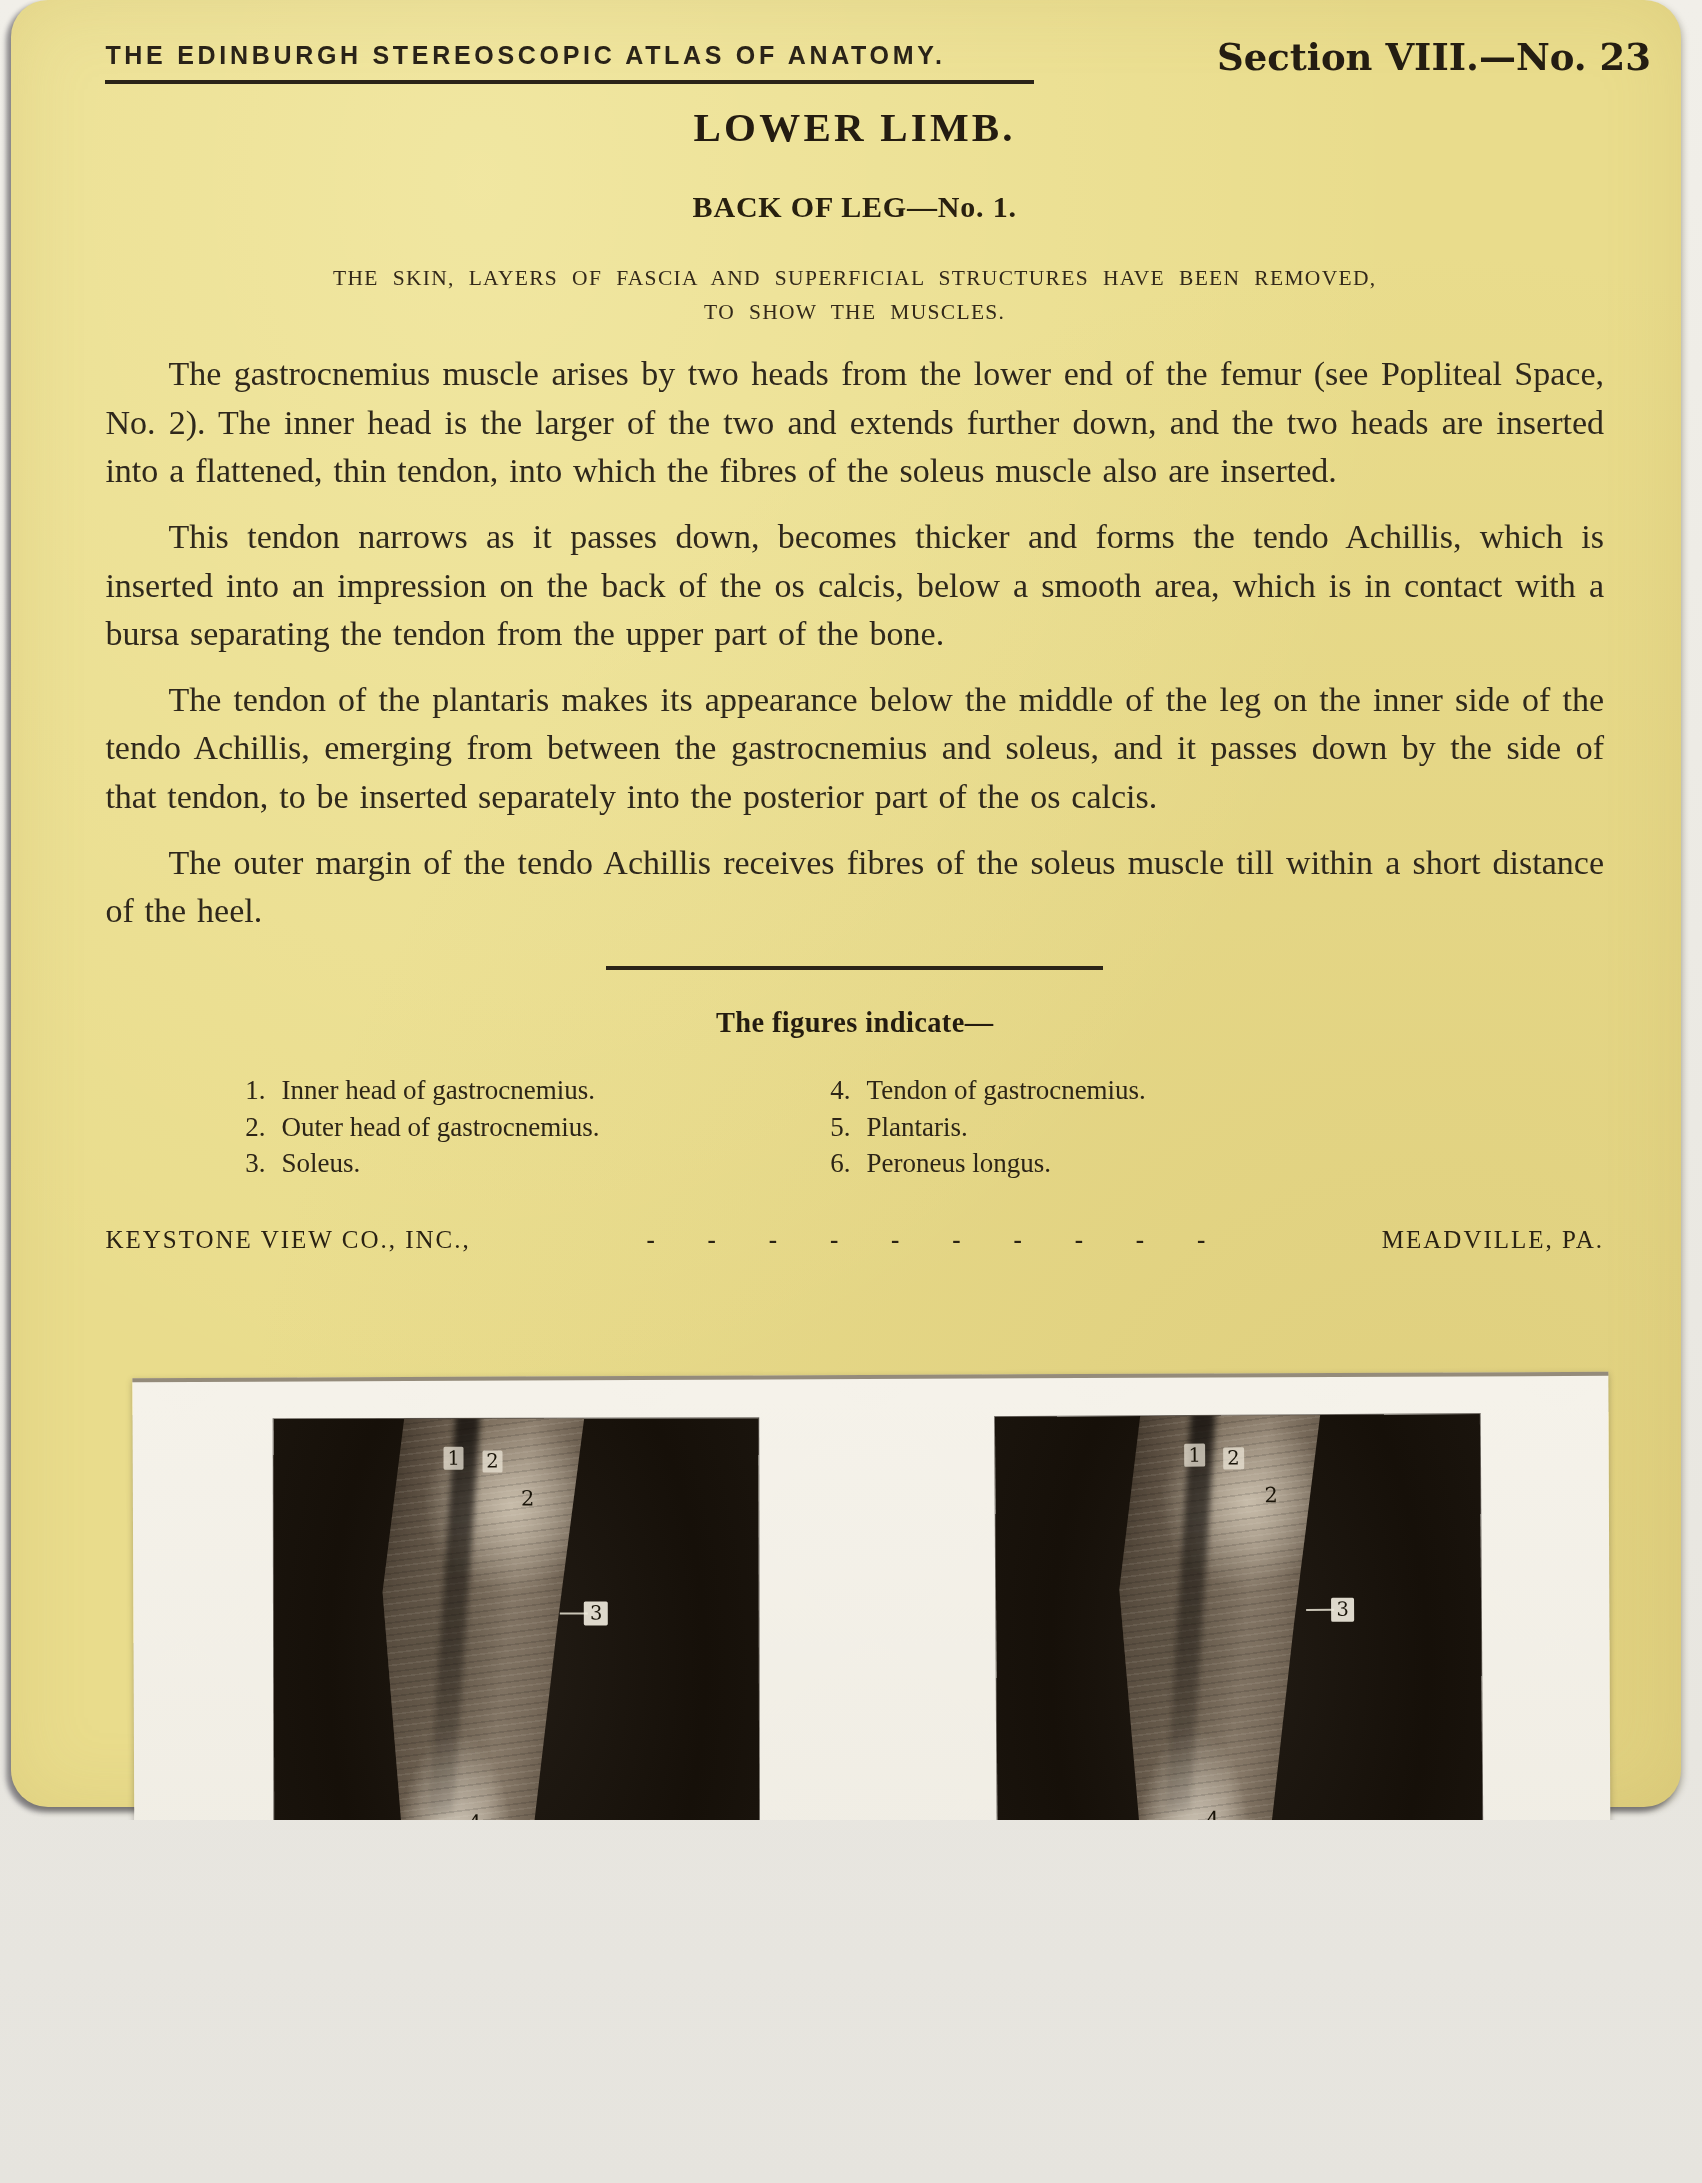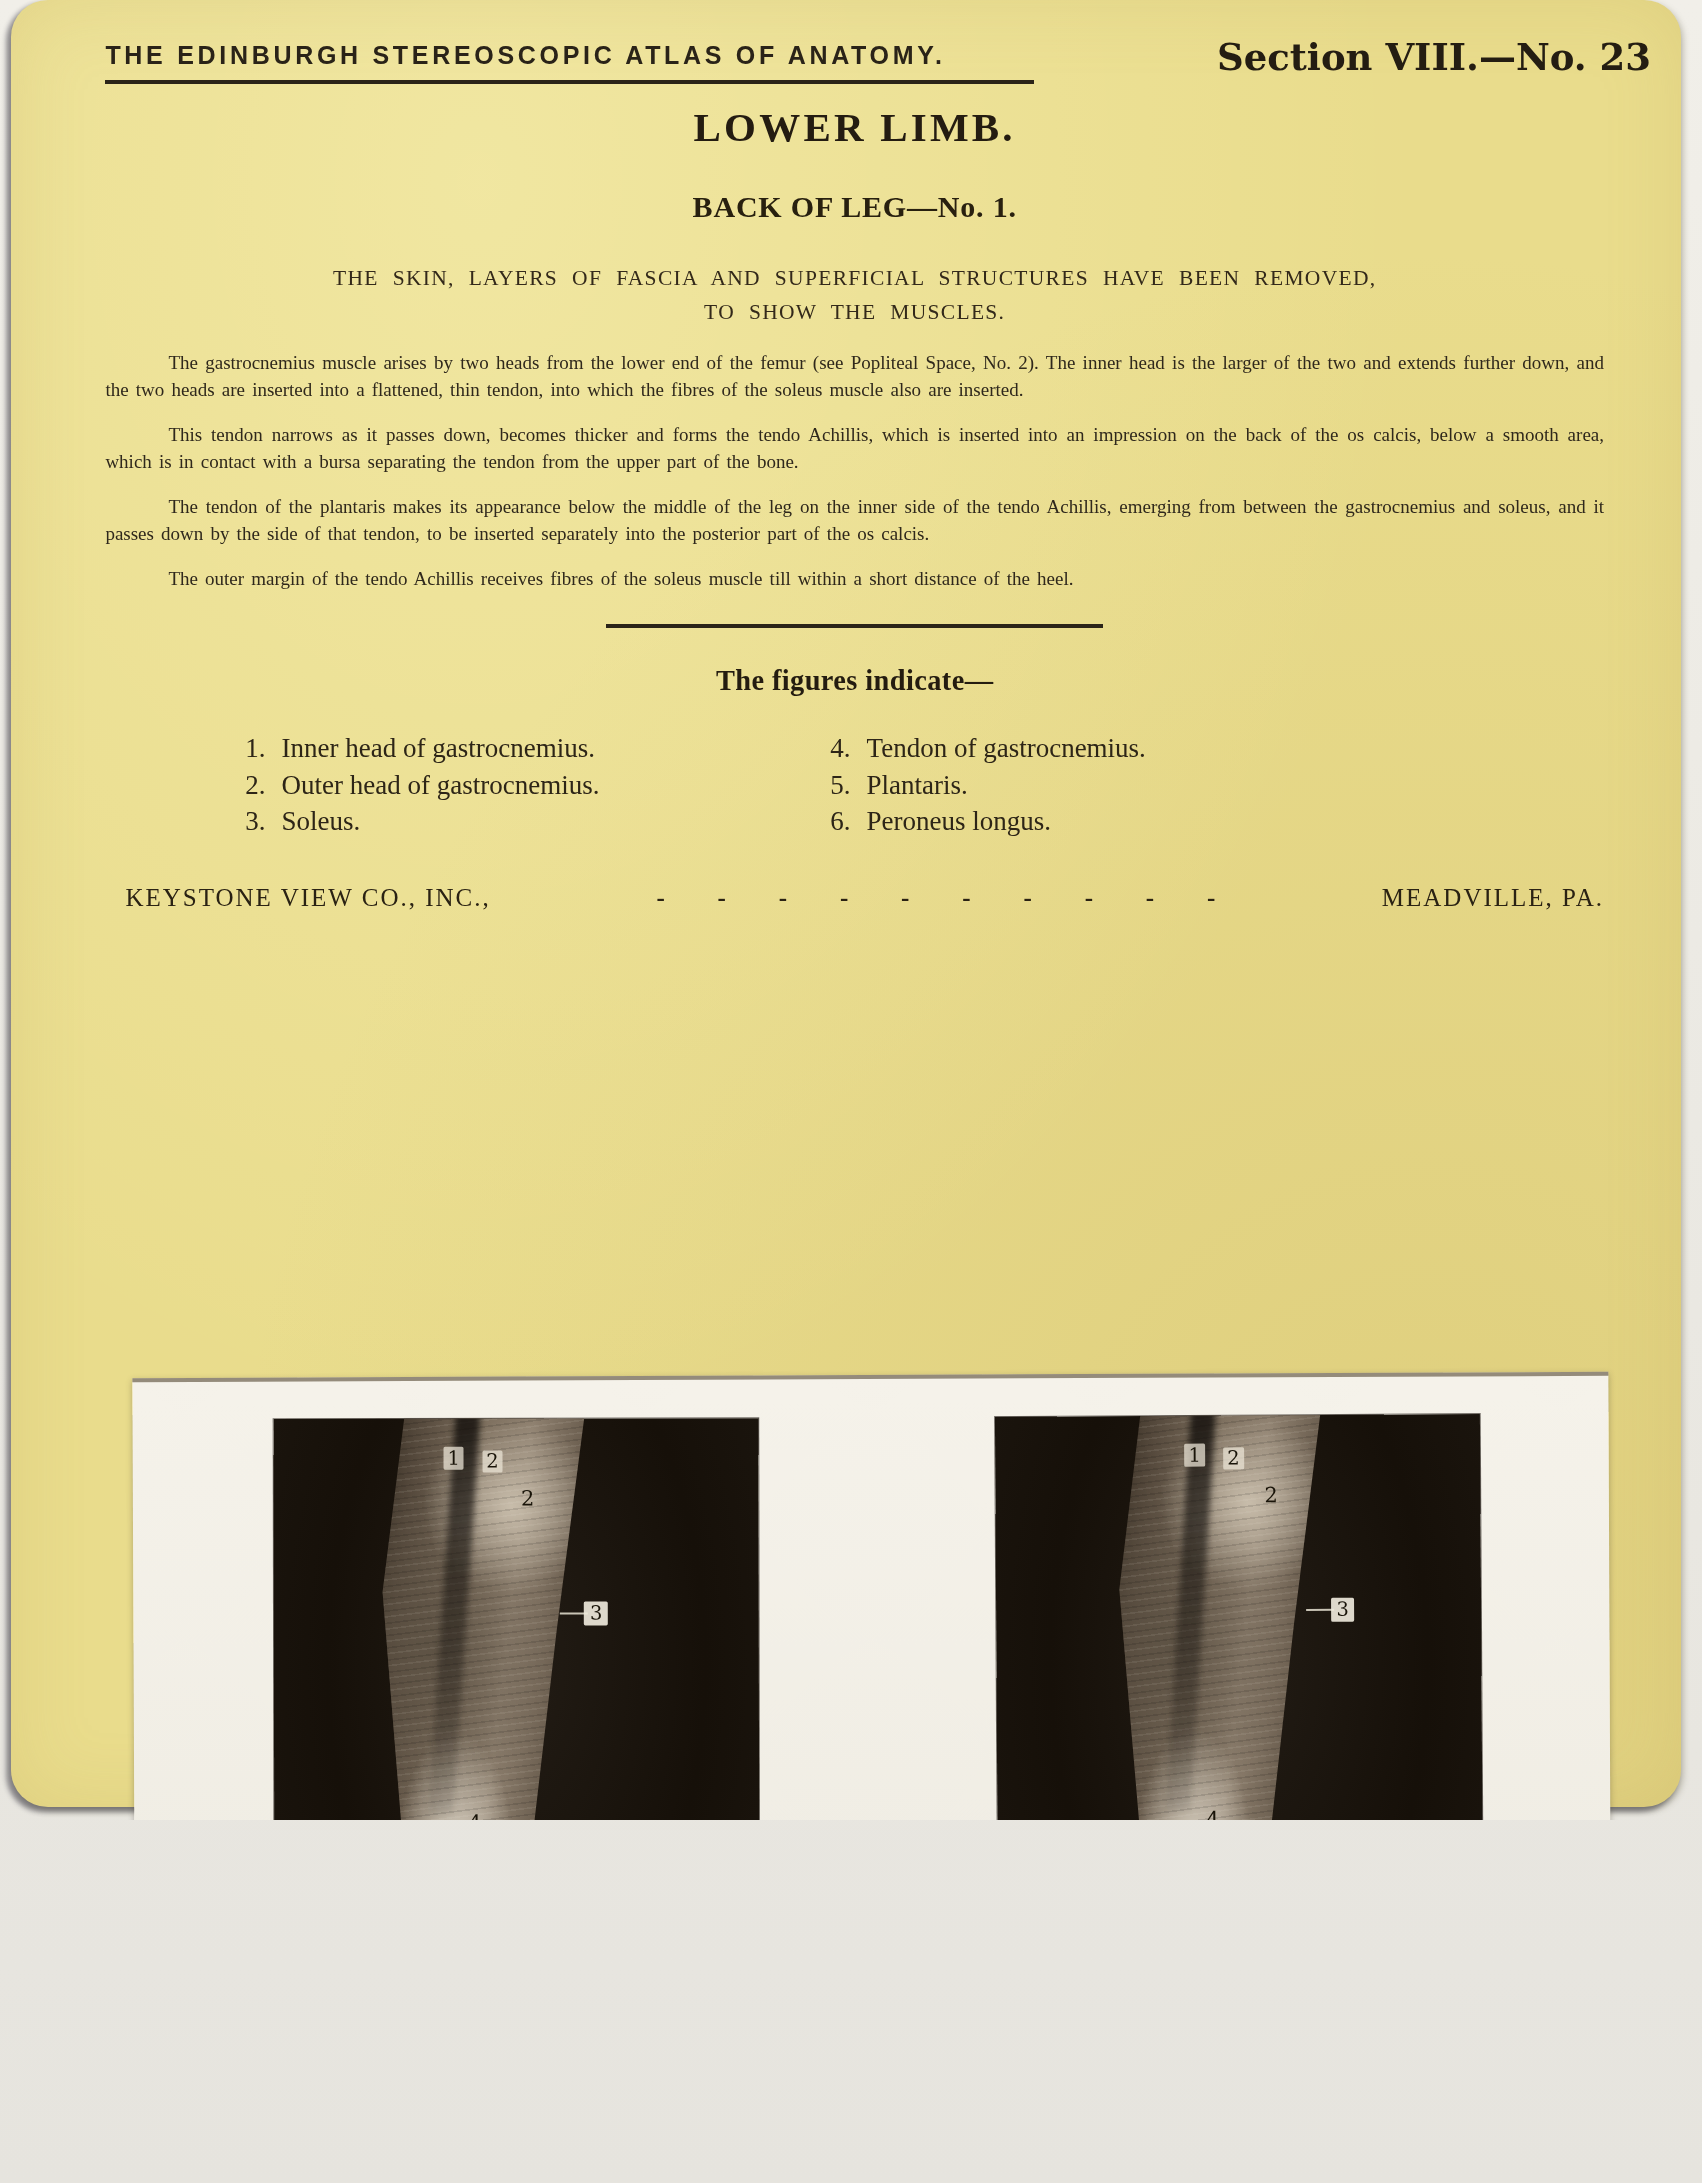--- a/index.html
+++ b/index.html
@@ -40,37 +40,37 @@
   }
 
   
   .main-title  { text-align:center; font-weight:700; font-size:41px; letter-spacing:3.2px; color:#241c11; margin-top:19px; }
   .sub-title   { text-align:center; font-weight:700; font-size:30px; letter-spacing:0.8px; color:#28200f; margin-top:39px; }
   .desc        { text-align:center; font-size:21.5px; letter-spacing:1.3px; word-spacing:7.3px; line-height:1.6; color:#33291a; margin-top:37px; }
 
   
   .paras { margin-top:21px; }
   .para {
-    font-size:19px; line-height:1.42; text-align:justify; text-indent:63px;
+    font-size:34px; line-height:1.42; text-align:justify; text-indent:63px;
     margin:18px 0 0 0; color:#2f281c; word-spacing:2.4px;
   }
 
   .separator { width:497px; height:4.1px; background:#2b2418; margin:31px auto 0 auto; }
 
   
   .fig-head { text-align:center; font-weight:700; font-size:28.4px; color:#241c10; margin-top:37px; letter-spacing:0.4px; }
   .fig-cols { display:flex; margin-top:32.5px; }
   .fig-col.left  { width:708px; padding-left:123px; box-sizing:border-box; }
   .fig-col.right { }
   .fig-item { display:flex; font-size:27px; line-height:1.36; color:#2d2517; }
   .fig-num  { width:37px; text-align:right; margin-right:16.2px; }
 
   
   .pub-row { display:flex; align-items:baseline; margin-top:44px; font-size:25px; color:#2a2213; }
-  .pub-name { letter-spacing:2px; white-space:nowrap;margin-left:20px; }
+  .pub-name { letter-spacing:2px; white-space:nowrap; }
   .pub-dashes { flex:1; text-align:center; font-weight:700; word-spacing:45px; letter-spacing:0.8px; margin:0 29px; white-space:nowrap; overflow:hidden; }
   .pub-loc { letter-spacing:2px; white-space:nowrap; }
 
   
   .mount {
     position:absolute; left:123px; top:1375px; width:1476px; height:755px;
     background:linear-gradient(180deg,#f5f2ea 0%,#f0ede4 65%,#eae6d9 100%);
     border-top:4.1px solid rgba(76,64,45,.55);
     box-shadow:0 2.4px 6.5px rgba(60,55,40,.35);
     transform:rotate(-0.25deg);

